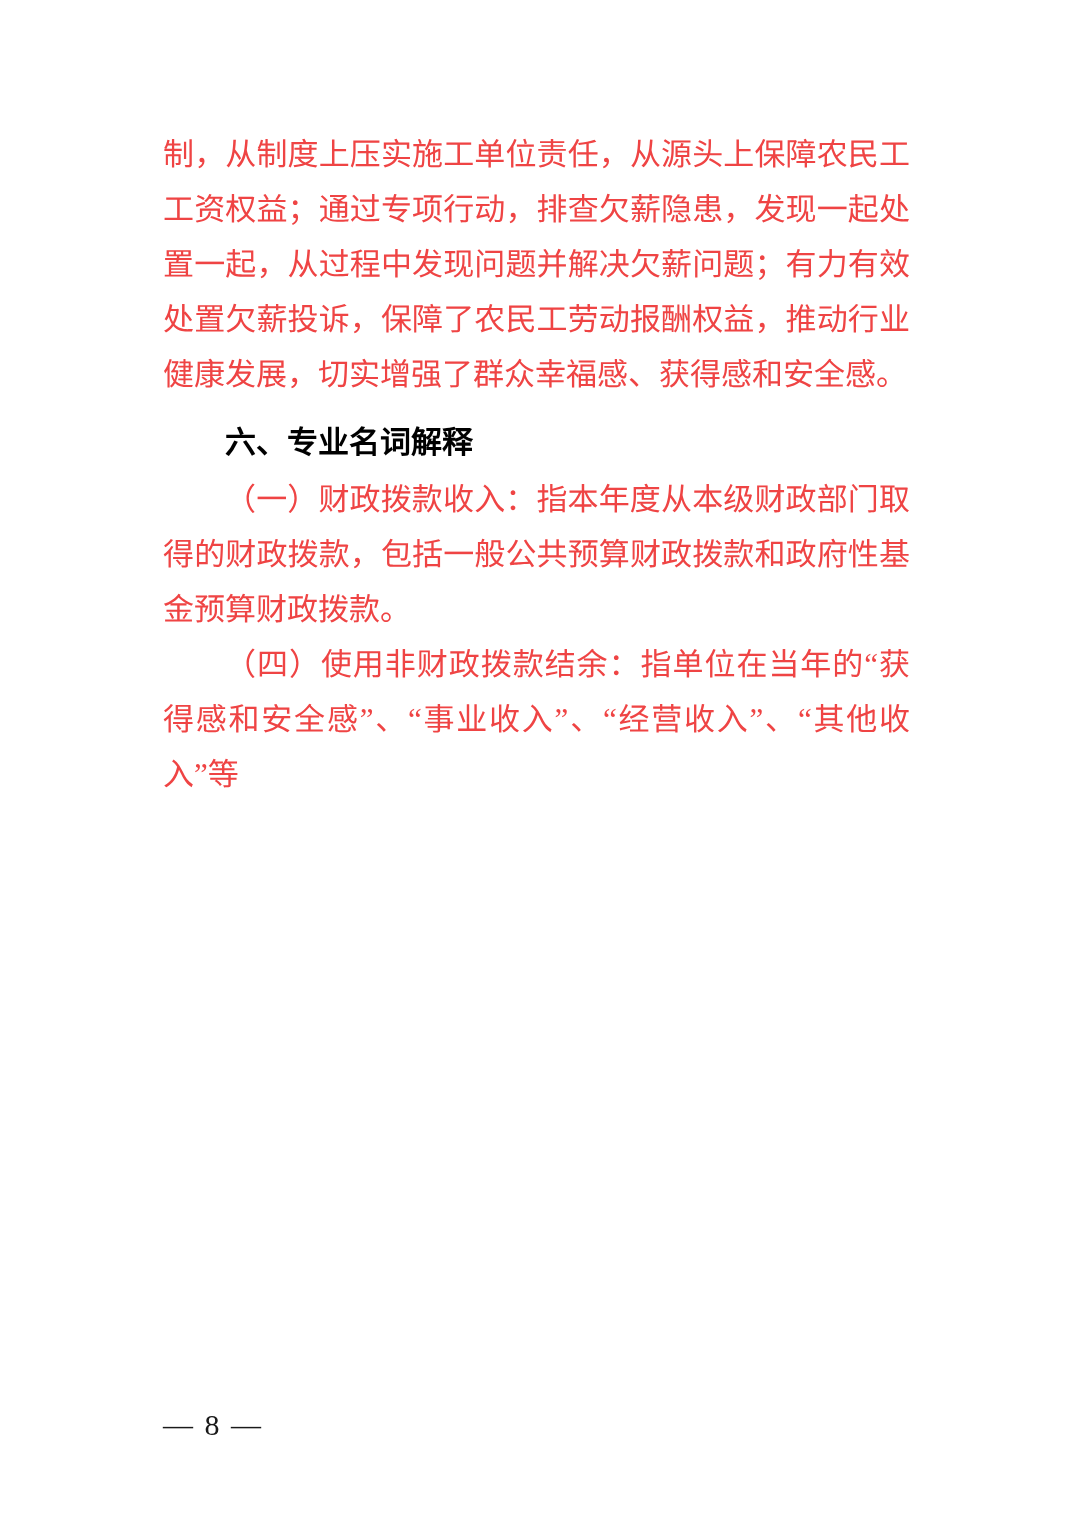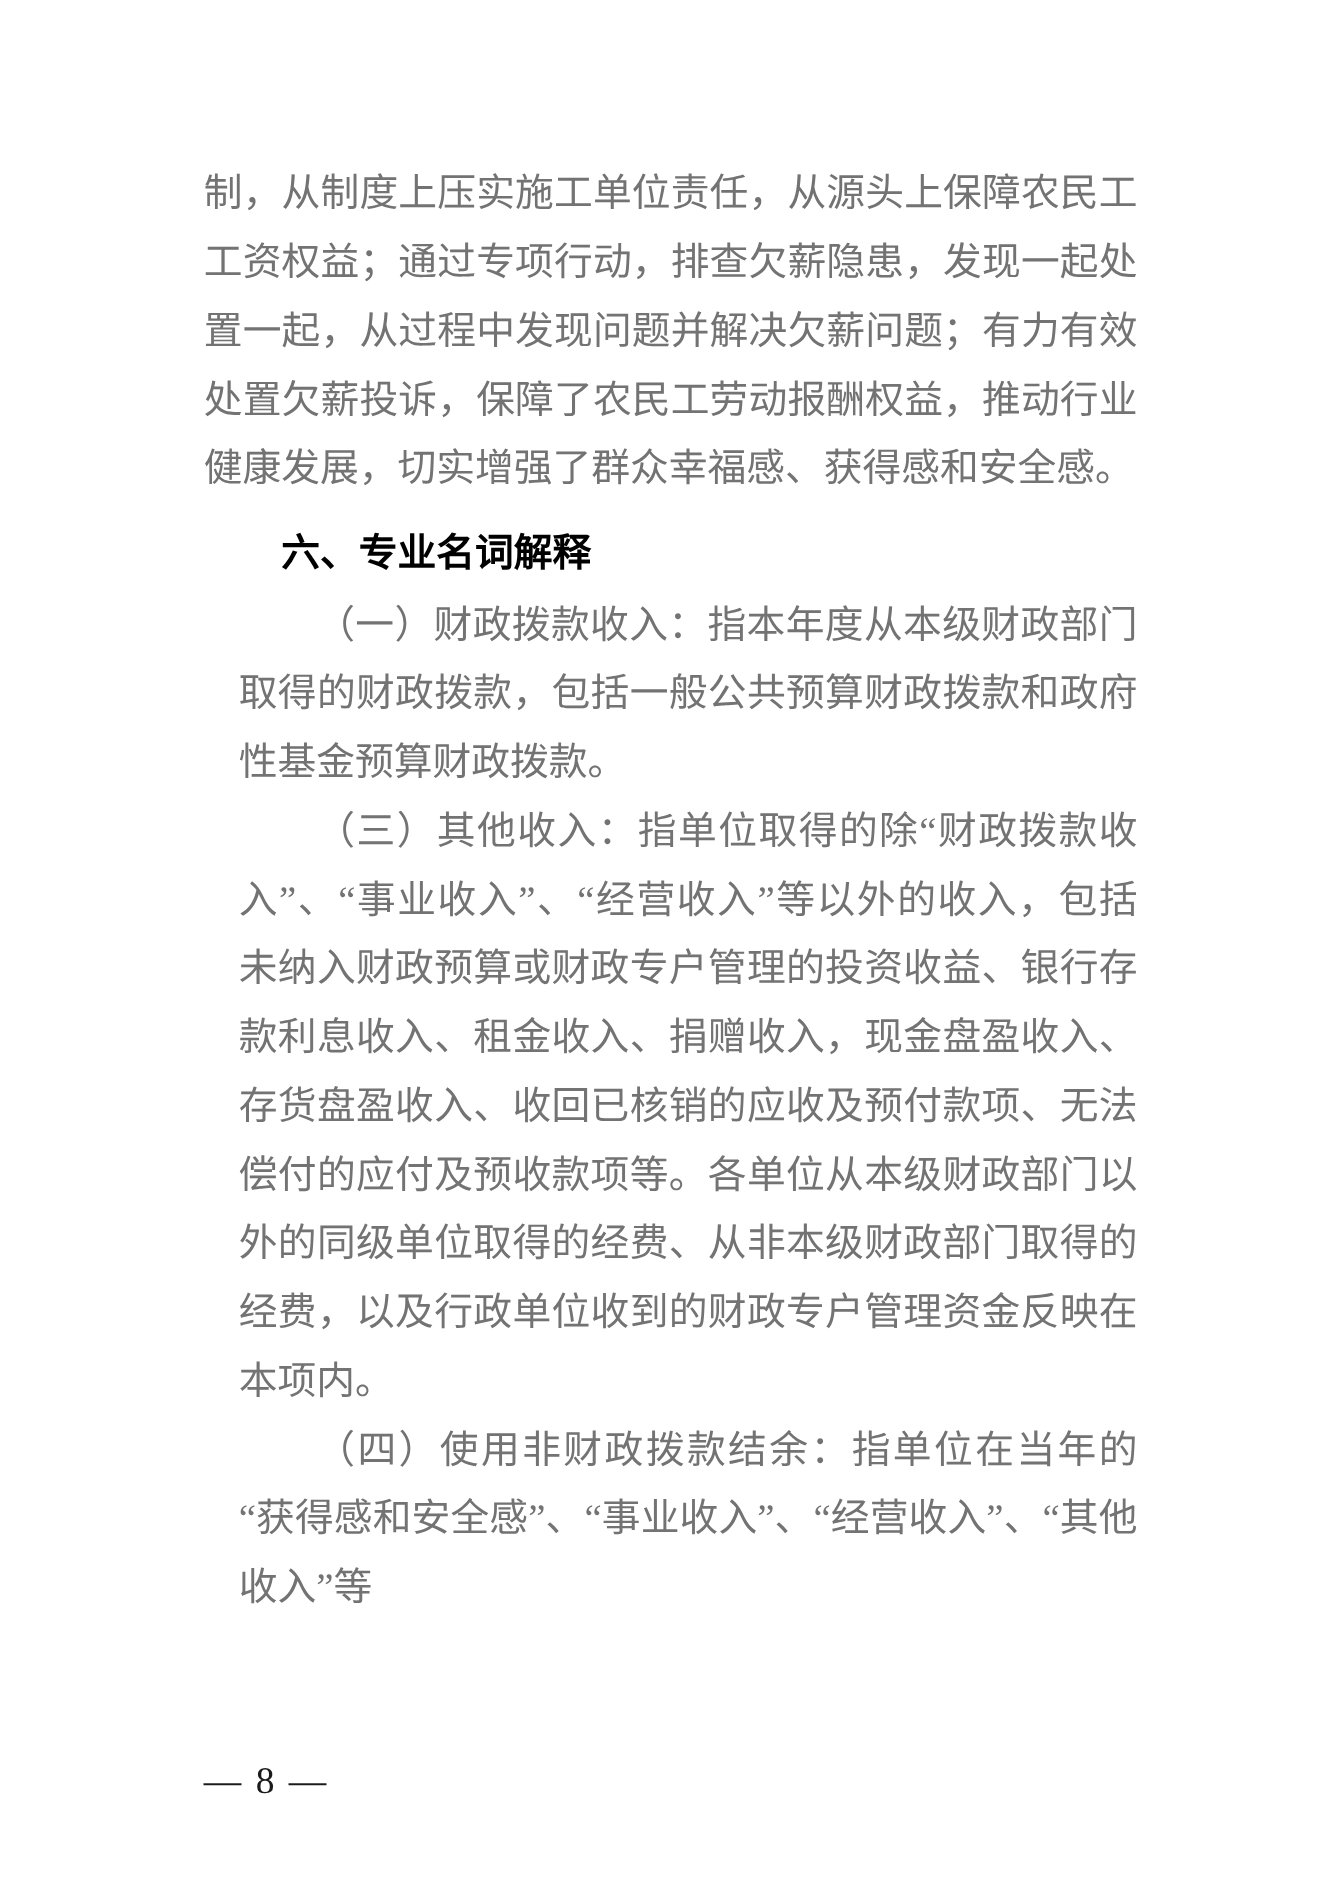--- a/index.html
+++ b/index.html
@@ -18,29 +18,28 @@
   .content {
     position: absolute;
     left: 163px;
     top: 127px;
     width: 747px;
   }
   .body-para {
     margin: 0;
     font-size: 31px;
     line-height: 55px;
-    color: #737373;
+    color: #ef4444;
     text-align: justify;
     text-justify: inter-ideograph;
     letter-spacing: 0;
     word-break: break-all;
   }
   .body-para.indent {
     text-indent: 2em;
-    margin-left: 28px;
   }
   .section-heading {
     margin: 13px 0 2px 0;
     font-family: "Liberation Sans", "DejaVu Sans", sans-serif;
     font-weight: 700;
     font-size: 31px;
     line-height: 55px;
     color: #000000;
     text-indent: 2em;
   }
@@ -55,17 +54,16 @@
   }
 </style>
 </head>
 <body>
 
 <div class="page">
   <div class="content">
     <p class="body-para">制，从制度上压实施工单位责任，从源头上保障农民工工资权益；通过专项行动，排查欠薪隐患，发现一起处置一起，从过程中发现问题并解决欠薪问题；有力有效处置欠薪投诉，保障了农民工劳动报酬权益，推动行业健康发展，切实增强了群众幸福感、获得感和安全感。</p>
     <h2 class="section-heading">六、专业名词解释</h2>
     <p class="body-para indent">（一）财政拨款收入：指本年度从本级财政部门取得的财政拨款，包括一般公共预算财政拨款和政府性基金预算财政拨款。</p>
-    <p class="body-para indent">（三）其他收入：指单位取得的除“财政拨款收入”、“事业收入”、“经营收入”等以外的收入，包括未纳入财政预算或财政专户管理的投资收益、银行存款利息收入、租金收入、捐赠收入，现金盘盈收入、存货盘盈收入、收回已核销的应收及预付款项、无法偿付的应付及预收款项等。各单位从本级财政部门以外的同级单位取得的经费、从非本级财政部门取得的经费，以及行政单位收到的财政专户管理资金反映在本项内。</p>
     <p class="body-para indent">（四）使用非财政拨款结余：指单位在当年的“获得感和安全感”、“事业收入”、“经营收入”、“其他收入”等</p>
   </div>
   <div class="footer">— 8 —</div>
 </div>
 
 </body></html>

